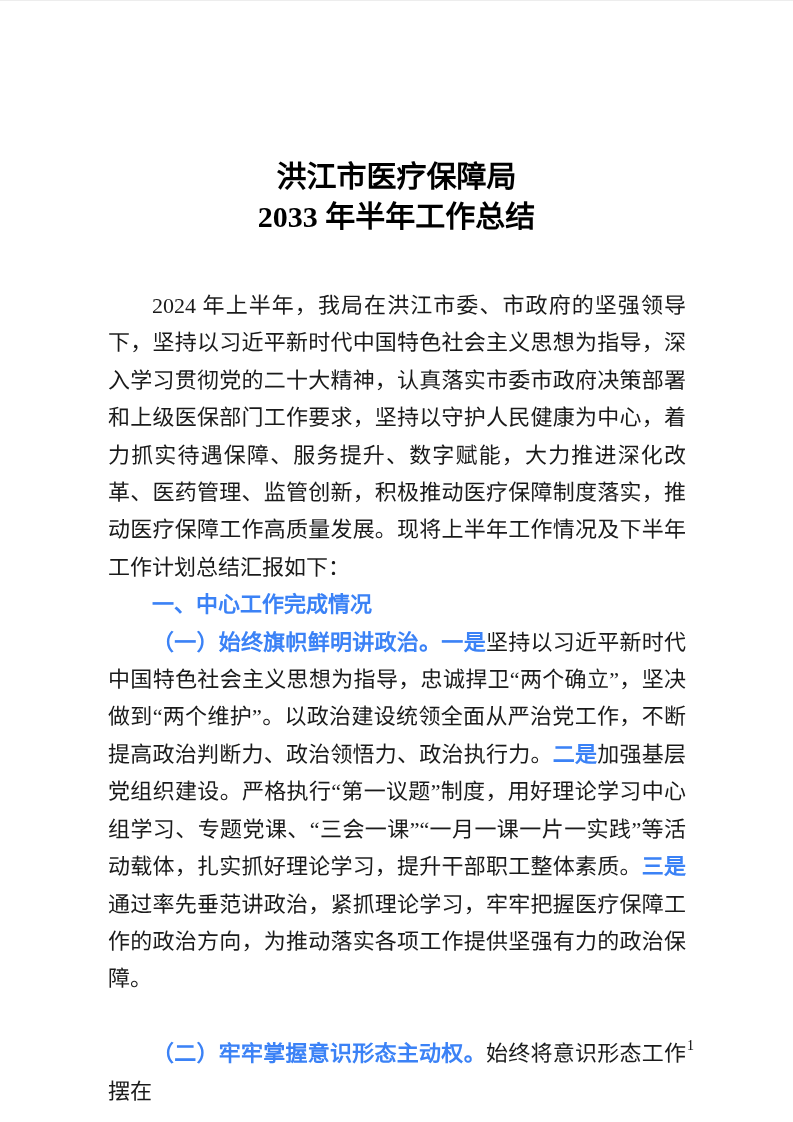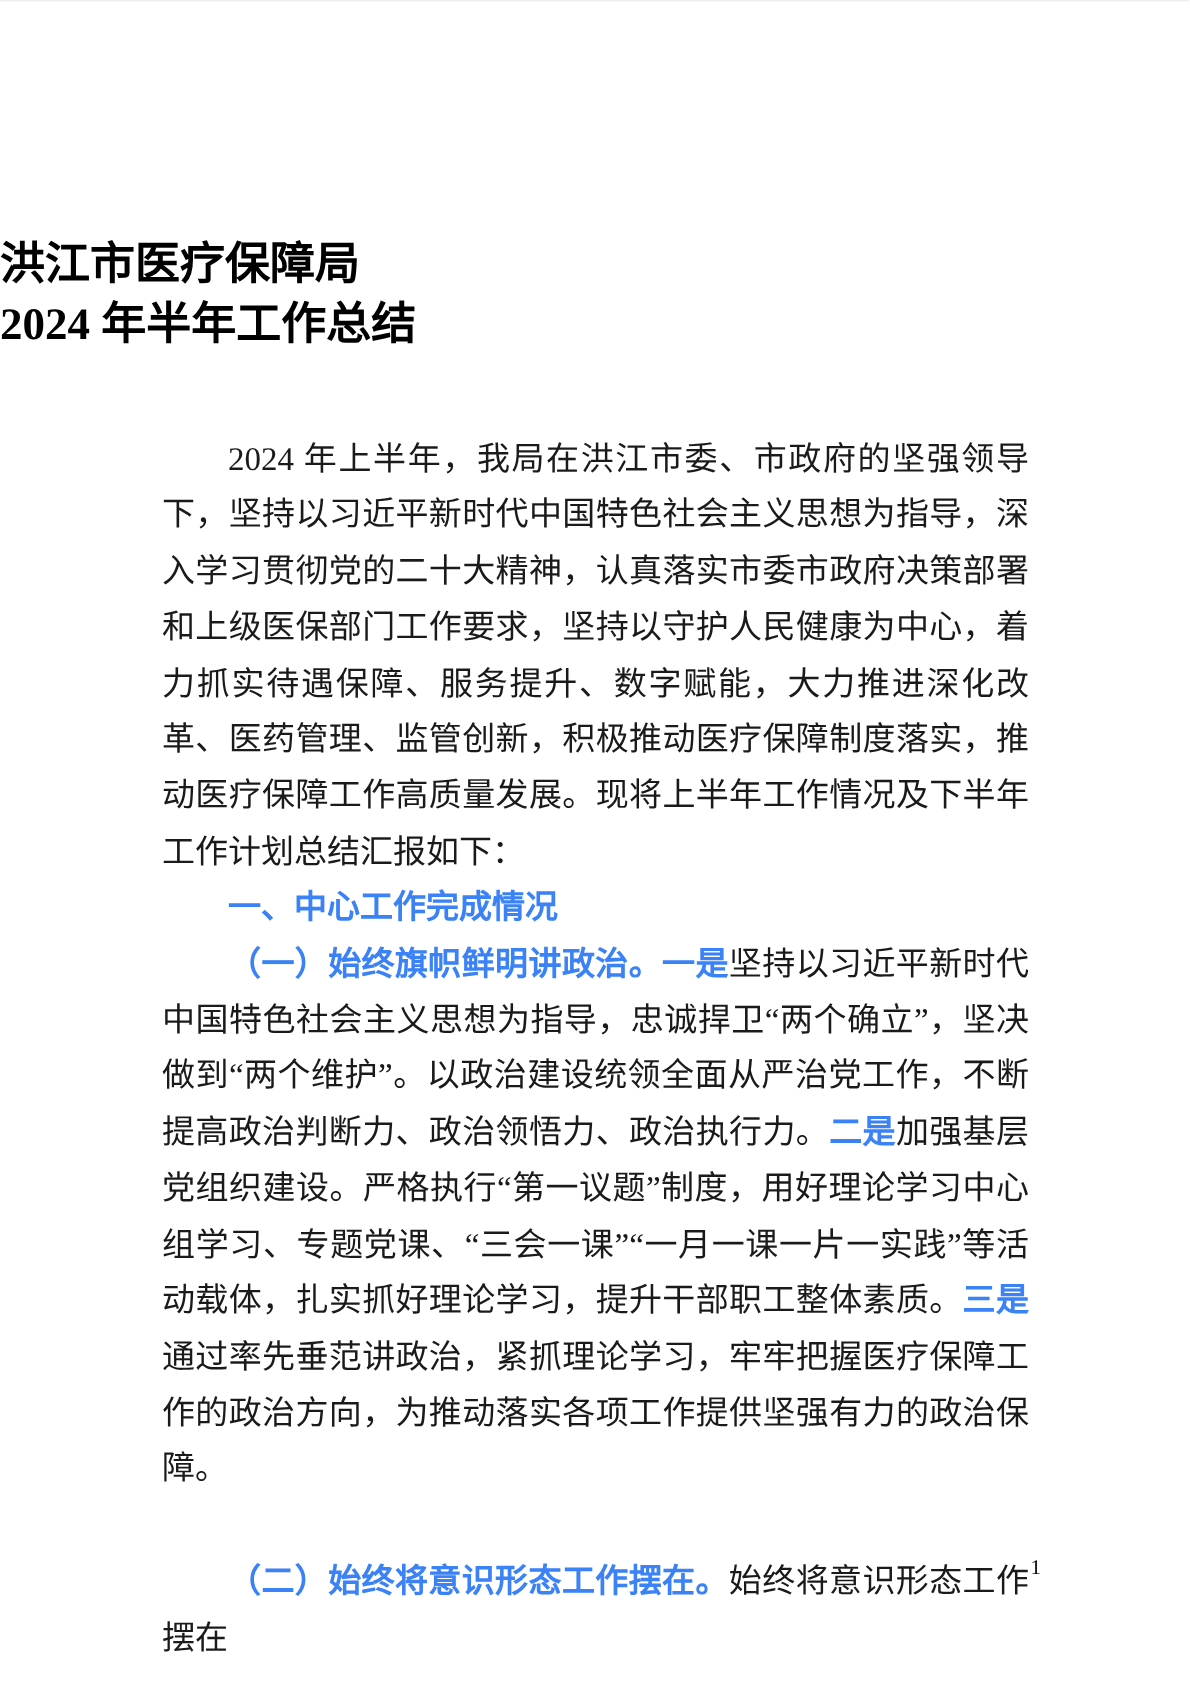--- a/index.html
+++ b/index.html
@@ -12,21 +12,21 @@
     width: 793px;
     height: 1122px;
     background: #ffffff;
     overflow: hidden;
     border-top: 1px solid #ededed;
     box-sizing: border-box;
   }
   .doc-title {
     padding-top: 156px;
     margin: 0;
-    text-align: left;
+    text-align: center;
     font-family: "Liberation Serif", "DejaVu Serif", serif;
     font-weight: 700;
     font-size: 30px;
     line-height: 40px;
     color: #000000;
   }
   .doc-body {
     margin: 50px 107px 0 108px;
   }
   .doc-body p {
@@ -58,24 +58,24 @@
     font-size: 14px;
     color: #000000;
   }
 </style>
 </head>
 <body>
 
 <div class="page">
   <header class="doc-title">
     <div>洪江市医疗保障局</div>
-    <div>2024 年半年工作总结</div>
+    <div>2033 年半年工作总结</div>
   </header>
 
   <section class="doc-body" id="doc-body">
       <p class="body-paragraph"><span class="seg">2024 年上半年，我局在洪江市委、市政府的坚强领导下，坚持以习近平新时代中国特色社会主义思想为指导，深入学习贯彻党的二十大精神，认真落实市委市政府决策部署和上级医保部门工作要求，坚持以守护人民健康为中心，着力抓实待遇保障、服务提升、数字赋能，大力推进深化改革、医药管理、监管创新，积极推动医疗保障制度落实，推动医疗保障工作高质量发展。现将上半年工作情况及下半年工作计划总结汇报如下：</span></p>
       <p class="section-heading"><span class="seg bold">一、中心工作完成情况</span></p>
       <p class="body-paragraph"><span class="seg bold">（一）始终旗帜鲜明讲政治。一是</span><span class="seg">坚持以习近平新时代中国特色社会主义思想为指导，忠诚捍卫“两个确立”，坚决做到“两个维护”。以政治建设统领全面从严治党工作，不断提高政治判断力、政治领悟力、政治执行力。</span><span class="seg bold">二是</span><span class="seg">加强基层党组织建设。严格执行“第一议题”制度，用好理论学习中心组学习、专题党课、“三会一课”“一月一课一片一实践”等活动载体，扎实抓好理论学习，提升干部职工整体素质。</span><span class="seg bold">三是</span><span class="seg">通过率先垂范讲政治，紧抓理论学习，牢牢把握医疗保障工作的政治方向，为推动落实各项工作提供坚强有力的政治保障。</span></p>
-      <p class="body-paragraph spaced"><span class="seg bold">（二）始终将意识形态工作摆在。</span><span class="seg">始终将意识形态工作摆在</span></p>
+      <p class="body-paragraph spaced"><span class="seg bold">（二）牢牢掌握意识形态主动权。</span><span class="seg">始终将意识形态工作摆在</span></p>
     </section>
 
   <div class="page-number">1</div>
 </div>
 
 </body></html>

